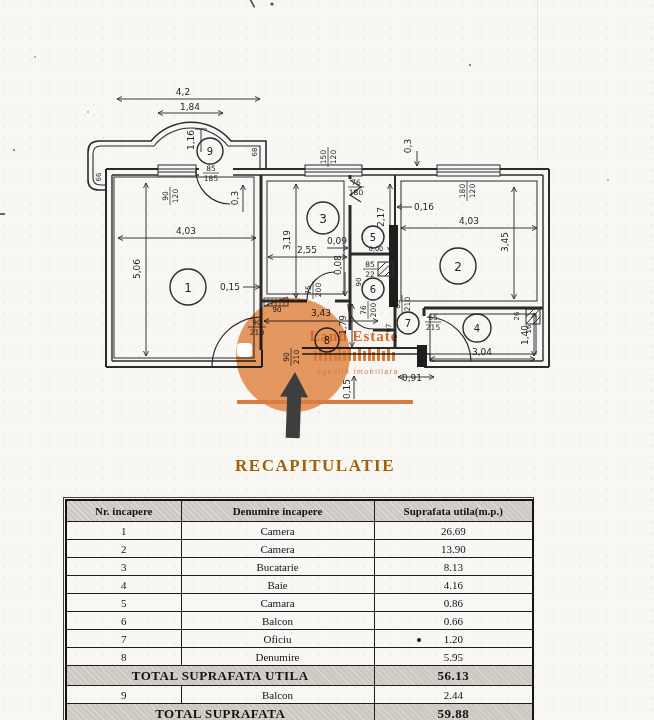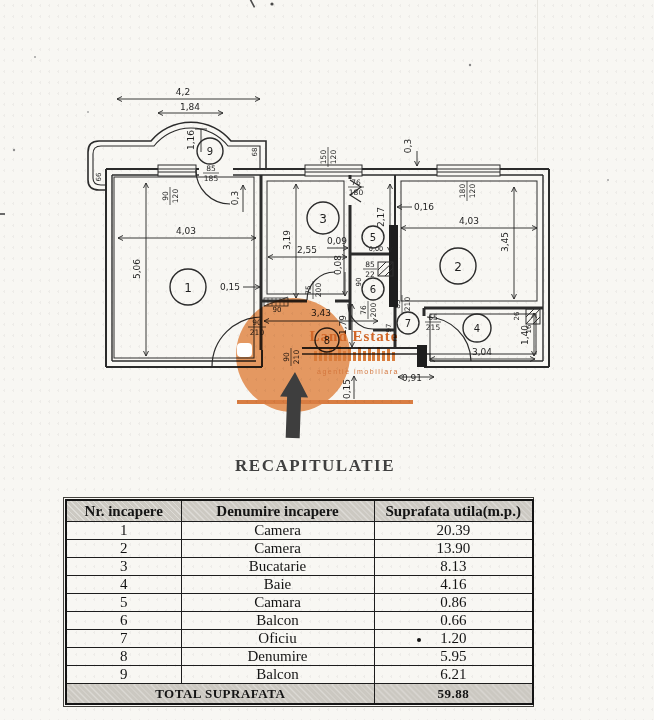--- a/index.html
+++ b/index.html
@@ -17,28 +17,28 @@
   .tiny{font:6.5px "DejaVu Sans",sans-serif;fill:#1f1f1f;text-anchor:middle}
   .fr text{font:7.5px "DejaVu Sans",sans-serif;fill:#1f1f1f;text-anchor:middle}
   .fr line{stroke:#1f1f1f;stroke-width:.7}
   .rc{font:12px "DejaVu Sans",sans-serif;fill:#1f1f1f;text-anchor:middle}
   .rcs{font:10px "DejaVu Sans",sans-serif;fill:#1f1f1f;text-anchor:middle}
   .wm{mix-blend-mode:multiply}
   .brand{font:bold 15px "Liberation Serif",serif;fill:#d96b2b;text-anchor:middle;letter-spacing:1px}
   .sub{font:7px "Liberation Sans",sans-serif;fill:#da7a40;text-anchor:middle;letter-spacing:1.5px}
 
   .recap{position:absolute;left:0;top:456px;width:630px;text-align:center;
-         font-weight:bold;font-size:17px;letter-spacing:1.5px;color:#404040}
+         font-weight:bold;font-size:17px;letter-spacing:1.5px;color:#a16207}
   .table-wrap{position:absolute;left:63px;top:497px;width:467px;
          border:1.5px solid #44423e;padding:1px;background:transparent}
   table{border-collapse:collapse;table-layout:fixed;width:100%;
         border:2px solid #141414;font-family:"Liberation Serif",serif}
   col.c1{width:115px}col.c2{width:193px}col.c3{width:159px}
   th,td{border:1.5px solid #1d1d1d;text-align:center;vertical-align:middle;
-        font-size:15px;color:#141414;padding:0;height:17px;overflow:hidden;white-space:nowrap}
+        font-size:11px;color:#141414;padding:0;height:17px;overflow:hidden;white-space:nowrap}
   th{height:20px;font-weight:bold;
      background:#ccc9c2;
      background-image:repeating-linear-gradient(45deg,rgba(255,255,255,.35) 0 1px,transparent 1px 4px)}
   tr.total td{height:19px;font-weight:bold;letter-spacing:.5px;font-size:13px;
      background:#cbc8c1;
      background-image:repeating-linear-gradient(45deg,rgba(255,255,255,.3) 0 1px,transparent 1px 4px)}
   td.rel{position:relative}
   .inkdot{position:absolute;left:42px;top:8px;width:4px;height:4px;border-radius:50%;background:#151515}
   .fold{position:absolute;left:537px;top:0;width:1px;height:162px;background:#e6e4de}
 </style>
@@ -332,21 +332,21 @@
         </colgroup>
       <tbody>
           <tr>
         <th>Nr. incapere</th>
         <th>Denumire incapere</th>
         <th>Suprafata utila(m.p.)</th>
       </tr>
       <tr>
         <td>1</td>
         <td>Camera</td>
-        <td>20.39</td>
+        <td>26.69</td>
       </tr>
       <tr>
         <td>2</td>
         <td>Camera</td>
         <td>13.90</td>
       </tr>
       <tr>
         <td>3</td>
         <td>Bucatarie</td>
         <td>8.13</td>
@@ -372,24 +372,28 @@
         <td class="rel">
           <span class="inkdot"></span>
           <span>1.20</span>
         </td>
       </tr>
       <tr>
         <td>8</td>
         <td>Denumire</td>
         <td>5.95</td>
       </tr>
+      <tr class="total">
+        <td colspan="2">TOTAL SUPRAFATA UTILA</td>
+        <td>56.13</td>
+      </tr>
       <tr>
         <td>9</td>
         <td>Balcon</td>
-        <td>6.21</td>
+        <td>2.44</td>
       </tr>
       <tr class="total">
         <td colspan="2">TOTAL SUPRAFATA</td>
         <td>59.88</td>
       </tr>
     </tbody>
       </table>
   </div>
 </div>
 

